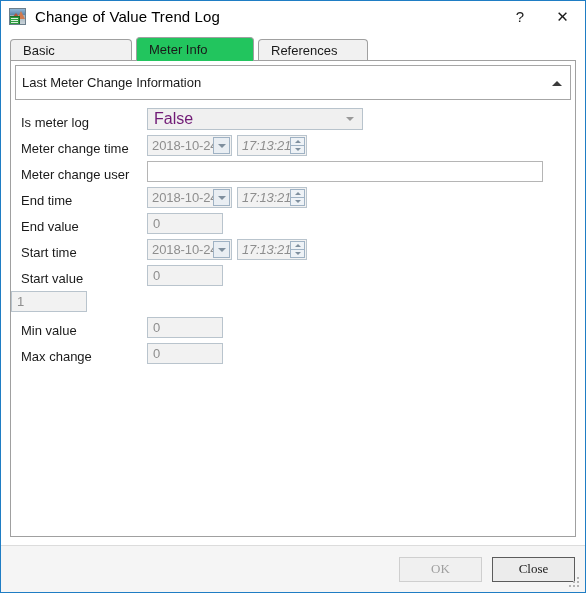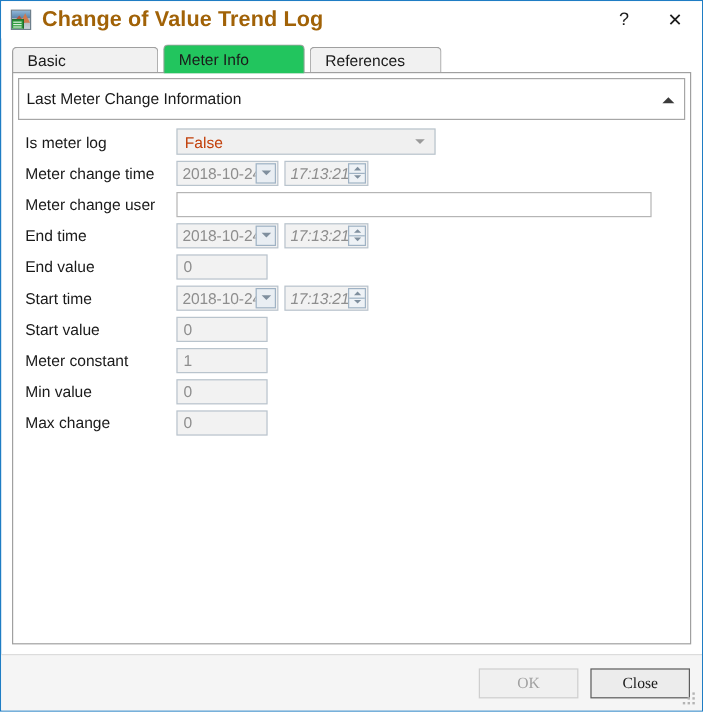--- a/index.html
+++ b/index.html
@@ -74,25 +74,24 @@
     border-top: 1px solid #1d6b2a;
     border-right: 1px solid #1d6b2a;
   }
   .app-icon .sheet i {
     display: block;
     height: 1px;
     background: #d9f0dc;
     margin: 1px 1px 0 1px;
   }
   .title-text {
-    font-size: 18px;
-    color: #a16207;
+    font-size: 15px;
+    color: #000000;
     letter-spacing: 0.1px;
     white-space: nowrap;
-    font-weight: bold;
   }
   .title-buttons {
     margin-left: auto;
     display: flex;
     align-items: center;
     height: 31px;
   }
   .title-btn {
     width: 45px;
     height: 31px;
@@ -191,21 +190,21 @@
     border-right: 5px solid transparent;
     border-bottom: 5px solid #3b3b3b;
   }
 
   
   .form {
     padding: 6px 0 0 0;
   }
   .row {
     display: flex;
-    align-items: center;
+    align-items: flex-end;
     height: 24px;
     margin-bottom: 2px;
   }
   .row .label {
     width: 136px;
     padding-left: 10px;
     box-sizing: border-box;
     font-size: 13px;
     color: #1a1a1a;
     white-space: nowrap;
@@ -232,22 +231,22 @@
     width: 216px;
     height: 22px;
     box-sizing: border-box;
     border: 1px solid #b8c3cc;
     background: #f0f0f0;
     display: flex;
     align-items: center;
     position: relative;
   }
   .combo .cval {
-    font-size: 13px;
-    color: #c2410c;
+    font-size: 16px;
+    color: #701a75;
     padding-left: 6px;
   }
   .combo .carrow {
     margin-left: auto;
     margin-right: 8px;
     width: 0; height: 0;
     border-left: 4px solid transparent;
     border-right: 4px solid transparent;
     border-top: 4px solid #9a9a9a;
   }
@@ -541,21 +540,20 @@
       </div>
 
       <div class="row">
         <div class="label">Start value</div>
         <div class="ctrls">
           <div class="tbox num">0</div>
         </div>
       </div>
 
       <div class="row">
-        <div class="label">Meter constant</div>
         <div class="ctrls">
           <div class="tbox num">1</div>
         </div>
       </div>
 
       <div class="row">
         <div class="label">Min value</div>
         <div class="ctrls">
           <div class="tbox num">0</div>
         </div>

